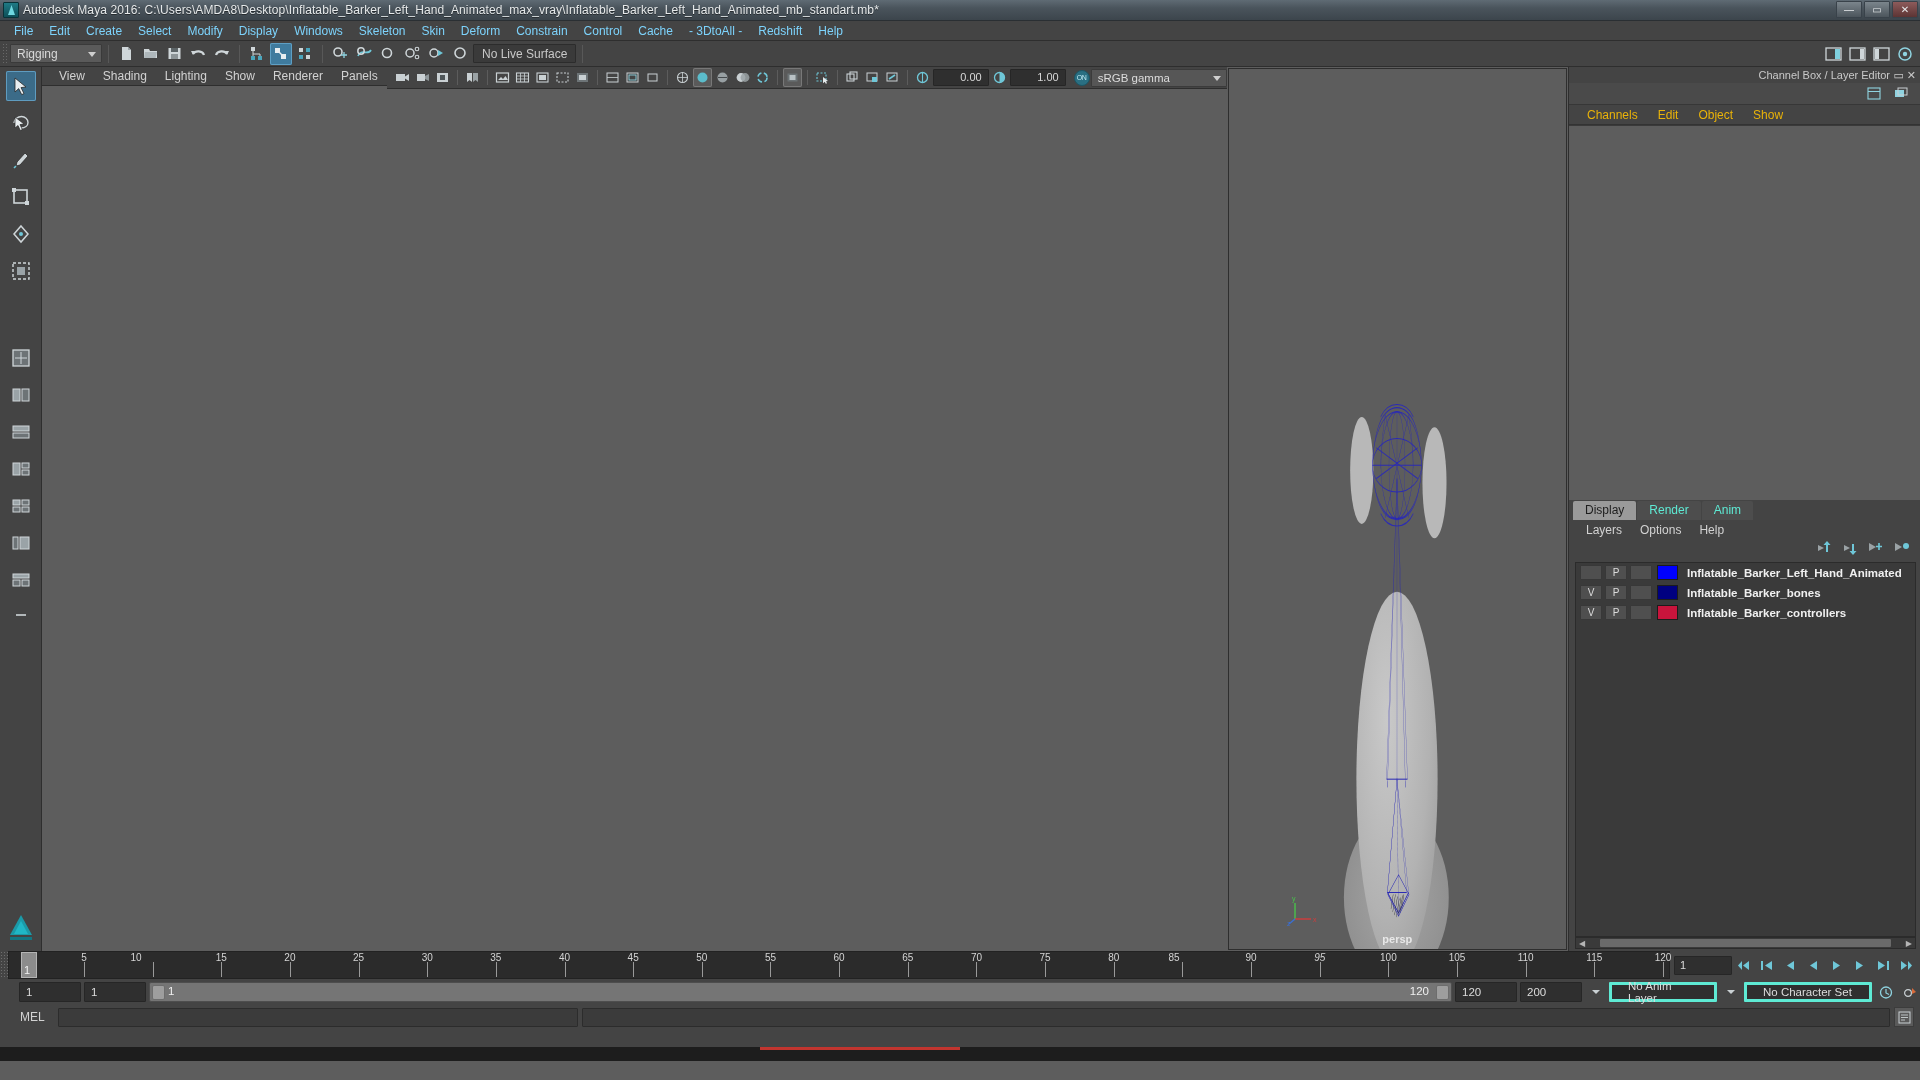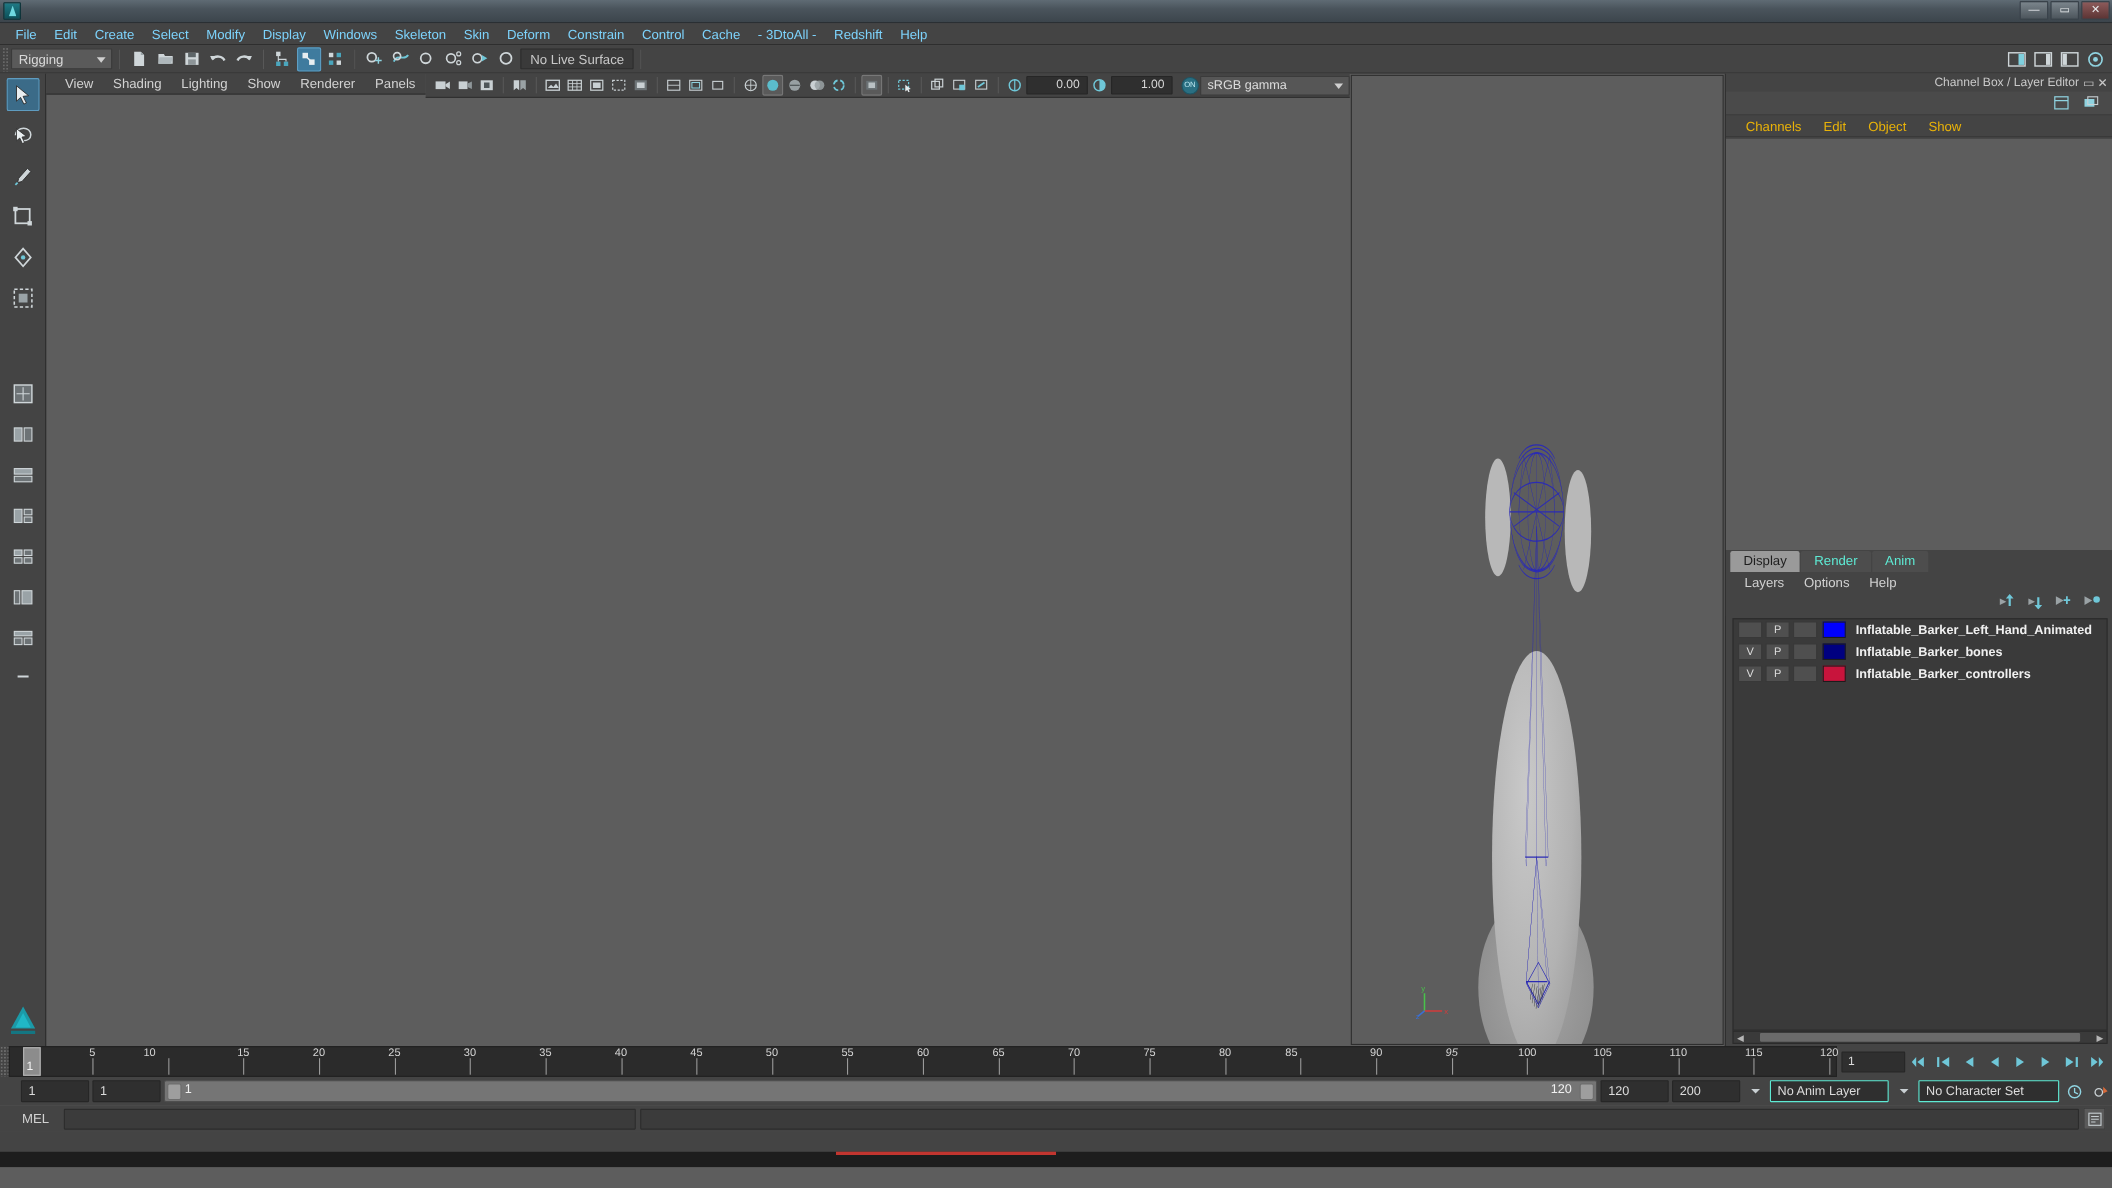--- a/index.html
+++ b/index.html
@@ -244,22 +244,22 @@
     flex:none;
   }
   #rangebar {
     flex:1; height:20px; background:#757575; border:1px solid #4e4e4e;
     position:relative; border-radius:2px; min-width:0;
   }
   #rangebar .handle { position:absolute; top:2px; width:13px; height:15px;
                       background:#9e9e9e; border:1px solid #6d6d6d; border-radius:2px; }
   #rangebar .lbl { position:absolute; top:2px; color:#f0f0f0; font-size:11.5px; }
   .sel-box {
-    height:20px; background:#2f2f2f; border:1px solid #5eead4; color:#dcdcdc;
-    font-size:11.5px; display:flex; align-items:center; padding:0 6px; border-radius:1px;
+    height:20px; background:#2f2f2f; border:3px solid #5eead4; color:#dcdcdc;
+    font-size:11.5px; display:flex; align-items:center; padding:0 16px; border-radius:1px;
     flex:none;
   }
 
   
   #cmdrow { height: 24px; background:#444444; display:flex; align-items:center;
             gap:4px; padding-left:8px; }
   #cmdrow .mel { color:#d2d2d2; font-size:12px; width:34px; }
   #cmdrow .cmdin { width: 520px; height:19px; background:#3b3b3b; border:1px solid #2c2c2c;
                    border-radius:1px; }
   #cmdrow .cmdout { flex:1; height:19px; background:#3b3b3b; border:1px solid #2c2c2c;
@@ -271,20 +271,21 @@
   #statusrow { height: 18px; background:#444444; }
   #taskbar { height:14px; background:#1d1d1d; position:relative; }
   #taskbar .tb-active { position:absolute; left:760px; top:0; width:200px; height:3px;
                         background:#c2352f; }
 </style>
 </head>
 <body>
 
 <div id="titlebar">
   <div class="tb-icon"></div>
+  <div class="tb-title">Autodesk Maya 2016: C:\Users\AMDA8\Desktop\Inflatable_Barker_Left_Hand_Animated_max_vray\Inflatable_Barker_Left_Hand_Animated_mb_standart.mb*</div>
   <div class="tb-btns">
     <div class="tb-btn">—</div>
     <div class="tb-btn">▭</div>
     <div class="tb-btn close">✕</div>
   </div>
 </div>
 
 <div id="menubar">
   <div class="mi">File</div>
   <div class="mi">Edit</div>
@@ -777,20 +778,21 @@
         <svg width="34" height="34" viewBox="0 0 34 34">
           <path d="M8 26V10" stroke="#49c24b" stroke-width="1.4"></path>
           <path d="M8 26h16" stroke="#d33b3b" stroke-width="1.4"></path>
           <path d="M8 26l-6 5" stroke="#3b6fd3" stroke-width="1.4"></path>
           <text x="5" y="8" fill="#49c24b" font-size="7" font-family="Liberation Sans, sans-serif">y</text>
           <text x="26" y="29" fill="#d33b3b" font-size="7" font-family="Liberation Sans, sans-serif">x</text>
           <text x="0" y="33" fill="#3b6fd3" font-size="7" font-family="Liberation Sans, sans-serif">z</text>
         </svg>
       </div>
 
+      <div class="persp-label">persp</div>
     </div>
   </div>
 
   <div id="rightpanel">
     <div id="cb-header">
       <div class="cbtitle">Channel Box / Layer Editor</div>
       <div class="hdr-min">▭</div>
       <div class="hdr-x">✕</div>
     </div>
 

